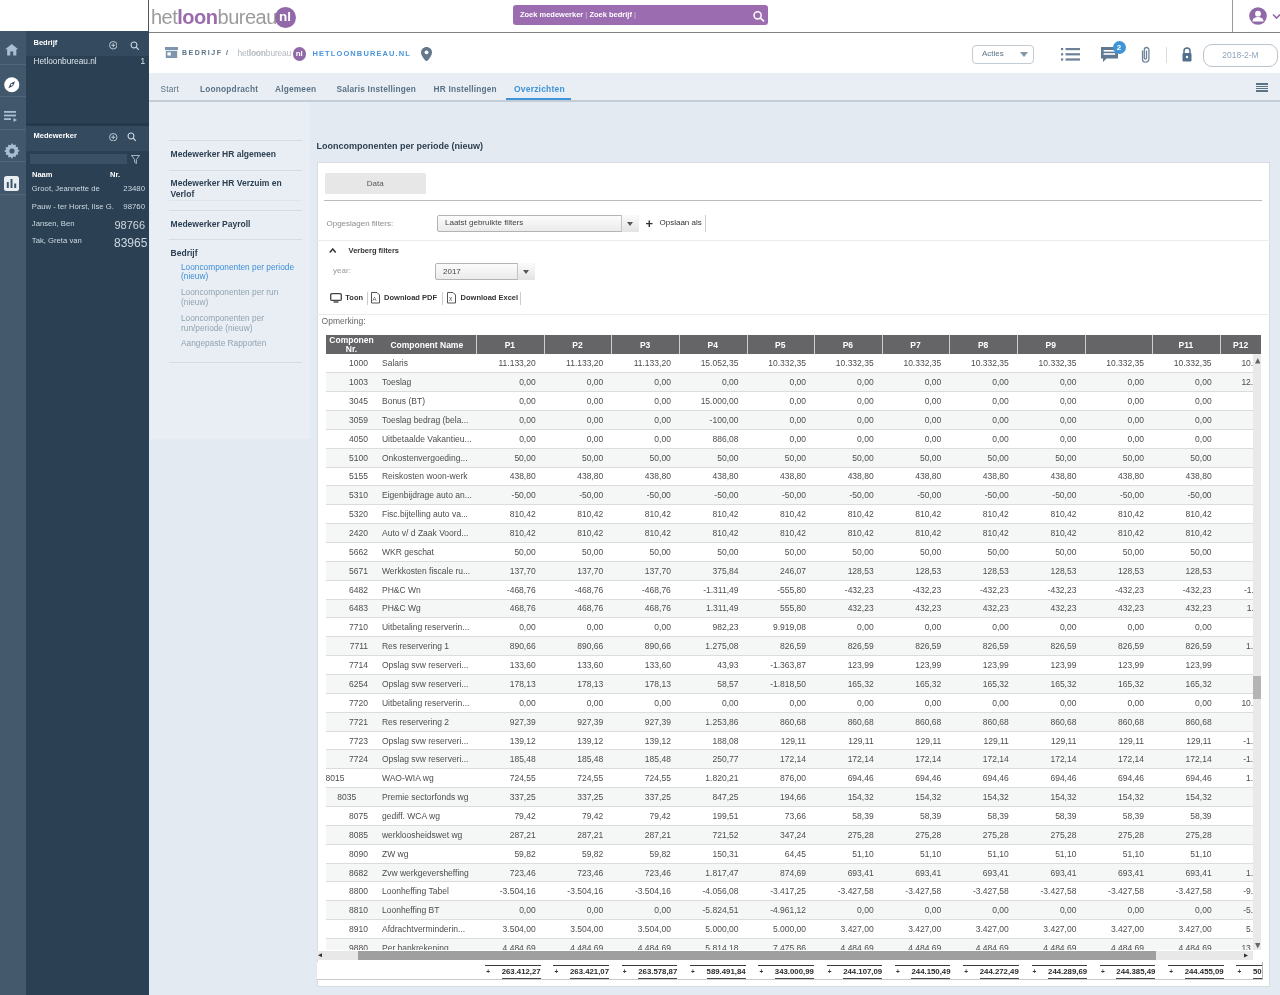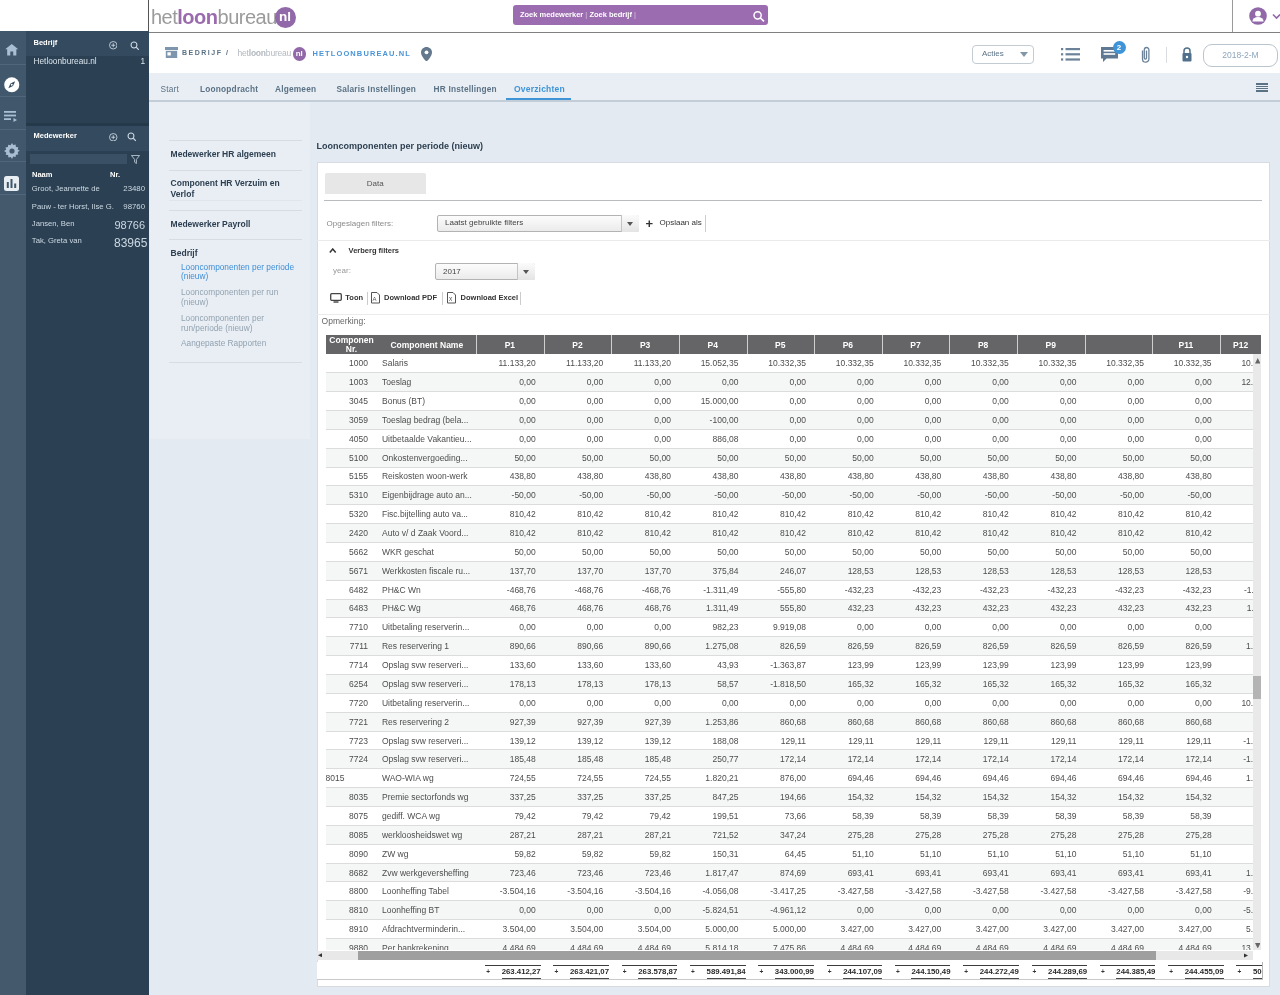--- a/index.html
+++ b/index.html
@@ -159,21 +159,21 @@
 <div class="abs" style="left:1255.6px;top:90.4px;width:12.2px;height:1.6px;background:#5b7285"></div>
 <div class="abs" style="left:148.9px;top:101.6px;width:1131.1px;height:893.4px;background:#e3eaf1"></div>
 <div class="abs" style="left:150px;top:101.6px;width:160px;height:337px;background:#e8eef4"></div>
 <div class="abs" style="left:168.8px;top:140.0px;width:133.7px;height:1px;background:#d5dce2;opacity:1"></div>
 <div class="abs" style="left:168.8px;top:169.8px;width:133.7px;height:1px;background:#d5dce2;opacity:1"></div>
 <div class="abs" style="left:168.8px;top:200.1px;width:133.7px;height:1px;background:#d5dce2;opacity:0.5"></div>
 <div class="abs" style="left:168.8px;top:210.4px;width:133.7px;height:1px;background:#d5dce2;opacity:1"></div>
 <div class="abs" style="left:168.8px;top:238.6px;width:133.7px;height:1px;background:#d5dce2;opacity:1"></div>
 <div class="abs" style="left:168.8px;top:361.6px;width:133.7px;height:1px;background:#d5dce2;opacity:1"></div>
 <div class="abs" style="left:170.6px;top:149.3px;width:135px;height:12px;white-space:nowrap;font-weight:bold;color:#2c3e50;font-size:8.5px">Medewerker HR algemeen</div>
-<div class="abs" style="left:170.6px;top:178.2px;width:135px;height:12px;white-space:nowrap;font-weight:bold;color:#2c3e50;font-size:8.5px">Component HR Verzuim en</div>
+<div class="abs" style="left:170.6px;top:178.2px;width:135px;height:12px;white-space:nowrap;font-weight:bold;color:#2c3e50;font-size:8.5px">Medewerker HR Verzuim en</div>
 <div class="abs" style="left:170.6px;top:189.2px;width:135px;height:12px;white-space:nowrap;font-weight:bold;color:#2c3e50;font-size:8.5px">Verlof</div>
 <div class="abs" style="left:170.6px;top:219.1px;width:135px;height:12px;white-space:nowrap;font-weight:bold;color:#2c3e50;font-size:8.5px">Medewerker Payroll</div>
 <div class="abs" style="left:170.6px;top:247.8px;width:135px;height:12px;white-space:nowrap;font-weight:bold;color:#2c3e50;font-size:8.5px">Bedrijf</div>
 <div class="abs" style="left:181.0px;top:261.7px;width:135px;height:12px;white-space:nowrap;color:#3e8ed8;font-size:8.3px">Looncomponenten per periode</div>
 <div class="abs" style="left:181.0px;top:271.3px;width:135px;height:12px;white-space:nowrap;color:#3e8ed8;font-size:8.3px">(nieuw)</div>
 <div class="abs" style="left:181.0px;top:286.7px;width:135px;height:12px;white-space:nowrap;color:#92a2b0;font-size:8.3px">Looncomponenten per run</div>
 <div class="abs" style="left:181.0px;top:296.7px;width:135px;height:12px;white-space:nowrap;color:#92a2b0;font-size:8.3px">(nieuw)</div>
 <div class="abs" style="left:181.0px;top:312.6px;width:135px;height:12px;white-space:nowrap;color:#92a2b0;font-size:8.3px">Looncomponenten per</div>
 <div class="abs" style="left:181.0px;top:322.6px;width:135px;height:12px;white-space:nowrap;color:#92a2b0;font-size:8.3px">run/periode (nieuw)</div>
 <div class="abs" style="left:181.0px;top:337.6px;width:135px;height:12px;white-space:nowrap;color:#92a2b0;font-size:8.3px">Aangepaste Rapporten</div>
@@ -632,21 +632,21 @@
           <td style="text-align:right;padding-right:8px;white-space:nowrap">876,00</td>
           <td style="text-align:right;padding-right:8px;white-space:nowrap">694,46</td>
           <td style="text-align:right;padding-right:8px;white-space:nowrap">694,46</td>
           <td style="text-align:right;padding-right:8px;white-space:nowrap">694,46</td>
           <td style="text-align:right;padding-right:8px;white-space:nowrap">694,46</td>
           <td style="text-align:right;padding-right:8px;white-space:nowrap">694,46</td>
           <td style="text-align:right;padding-right:8px;white-space:nowrap">694,46</td>
           <td style="text-align:right;padding-right:8px;white-space:nowrap">1.820,21</td>
         </tr>
         <tr style="height:18.87px;background:#f5f6f6;border-bottom:1px solid #dcdcdc;color:#4d4d4d;font-size:8.5px">
-          <td style="text-align:right;padding-right:9.5px">8035</td>
+          <td style="text-align:center;padding-right:9.5px">8035</td>
           <td style="padding-left:4.5px;white-space:nowrap;overflow:hidden">Premie sectorfonds wg</td>
           <td style="text-align:right;padding-right:8px;white-space:nowrap">337,25</td>
           <td style="text-align:right;padding-right:8px;white-space:nowrap">337,25</td>
           <td style="text-align:right;padding-right:8px;white-space:nowrap">337,25</td>
           <td style="text-align:right;padding-right:8px;white-space:nowrap">847,25</td>
           <td style="text-align:right;padding-right:8px;white-space:nowrap">194,66</td>
           <td style="text-align:right;padding-right:8px;white-space:nowrap">154,32</td>
           <td style="text-align:right;padding-right:8px;white-space:nowrap">154,32</td>
           <td style="text-align:right;padding-right:8px;white-space:nowrap">154,32</td>
           <td style="text-align:right;padding-right:8px;white-space:nowrap">154,32</td>

